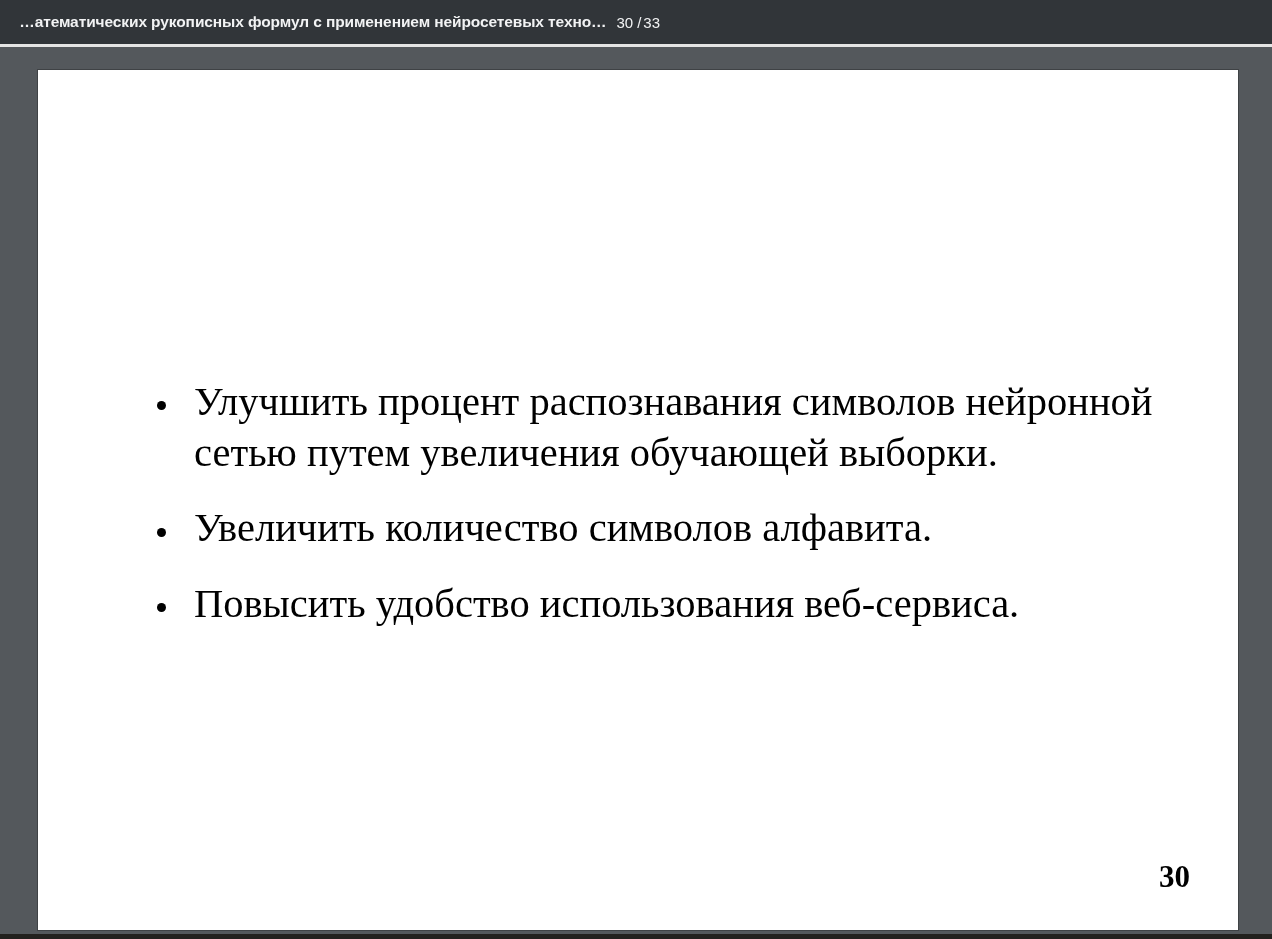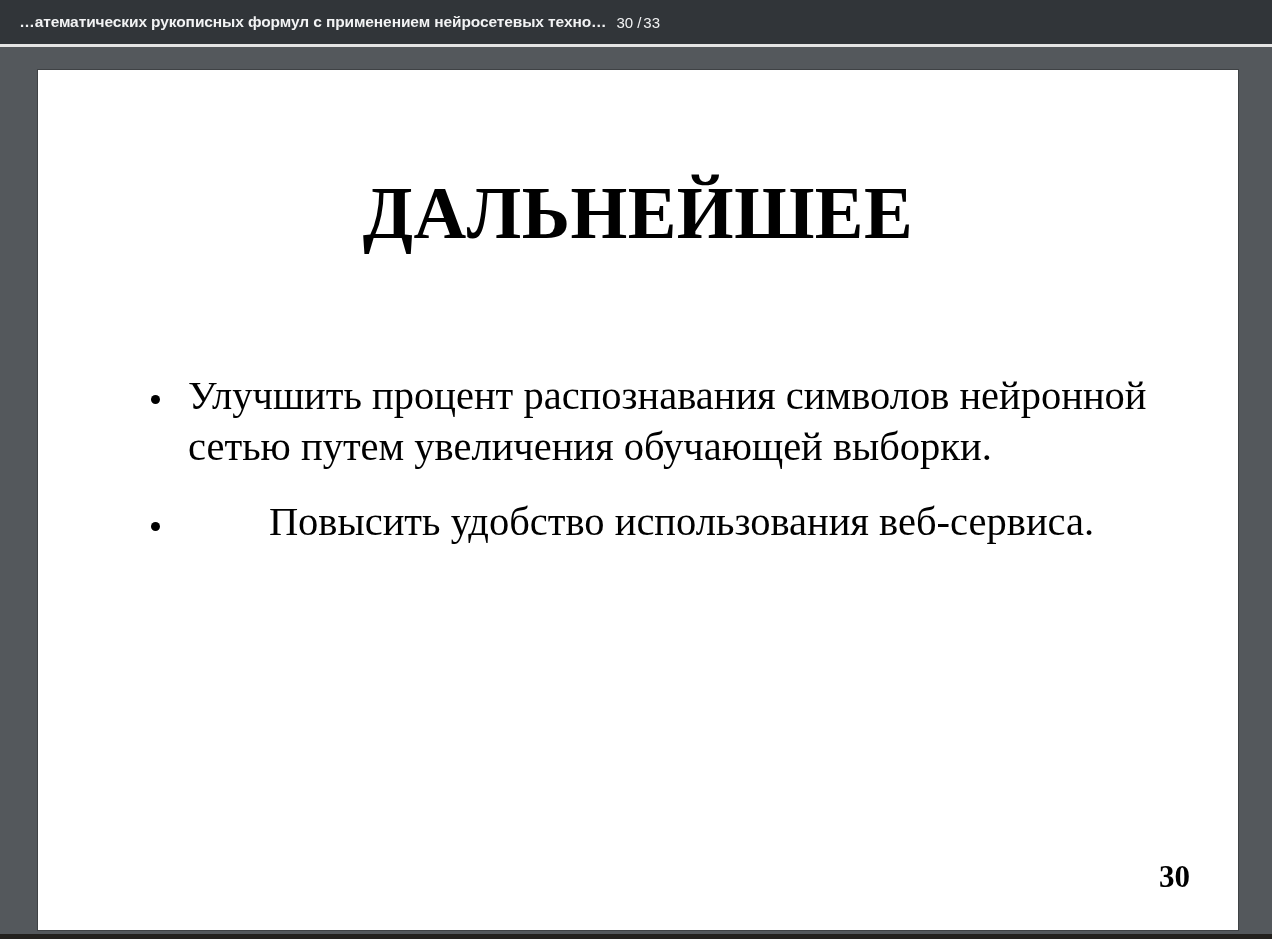--- a/index.html
+++ b/index.html
@@ -102,35 +102,35 @@
     letter-spacing: 0.5px;
   }
   .slide-heading .hl { display: block; white-space: nowrap; }
   .slide-heading .hl.l2 { font-size: 75px; letter-spacing: 0px; }
 
   .bullet-list {
     position: absolute;
     left: 95px;
     top: 288px;
     width: 1030px;
-    margin: 12px;
+    margin: 18px;
     padding: 0;
     list-style: none;
     font-family: "Liberation Serif", "DejaVu Serif", serif;
     color: #000000;
   }
 
   .bullet-item {
     position: relative;
     padding-left: 43px;
     font-size: 40.5px;
     line-height: 1.265;
     margin-bottom: 24px;
   }
-  .bullet-item:last-child { margin-bottom: 0; text-align: center; }
+  .bullet-item:last-child { margin-bottom: 0; }
 
   .bullet-dot {
     position: absolute;
     left: 6px;
     top: 0.62em;
     width: 9px;
     height: 9px;
     border-radius: 50%;
     background: #000000;
   }
@@ -169,30 +169,33 @@
     <div class="page-counter">
       <span>30</span><span class="sep">/</span><span>33</span>
     </div>
   </div>
 
   <div class="slide-area">
 
     <div class="slide">
 
       <div class="slide-heading">
-        <span class="hl l1">ДАЛЬНЕЙШЕЕ</span>
       </div>
 
       <ul class="bullet-list">
         <li class="bullet-item">
           <span class="bullet-dot"></span>
           <span class="bullet-text">Улучшить процент распознавания символов нейронной сетью путем увеличения обучающей выборки.</span>
         </li>
         <li class="bullet-item">
           <span class="bullet-dot"></span>
+          <span class="bullet-text">Увеличить количество символов алфавита.</span>
+        </li>
+        <li class="bullet-item">
+          <span class="bullet-dot"></span>
           <span class="bullet-text">Повысить удобство использования веб-сервиса.</span>
         </li>
       </ul>
 
       <div class="slide-number">30</div>
 
     </div>
 
   </div>
 

